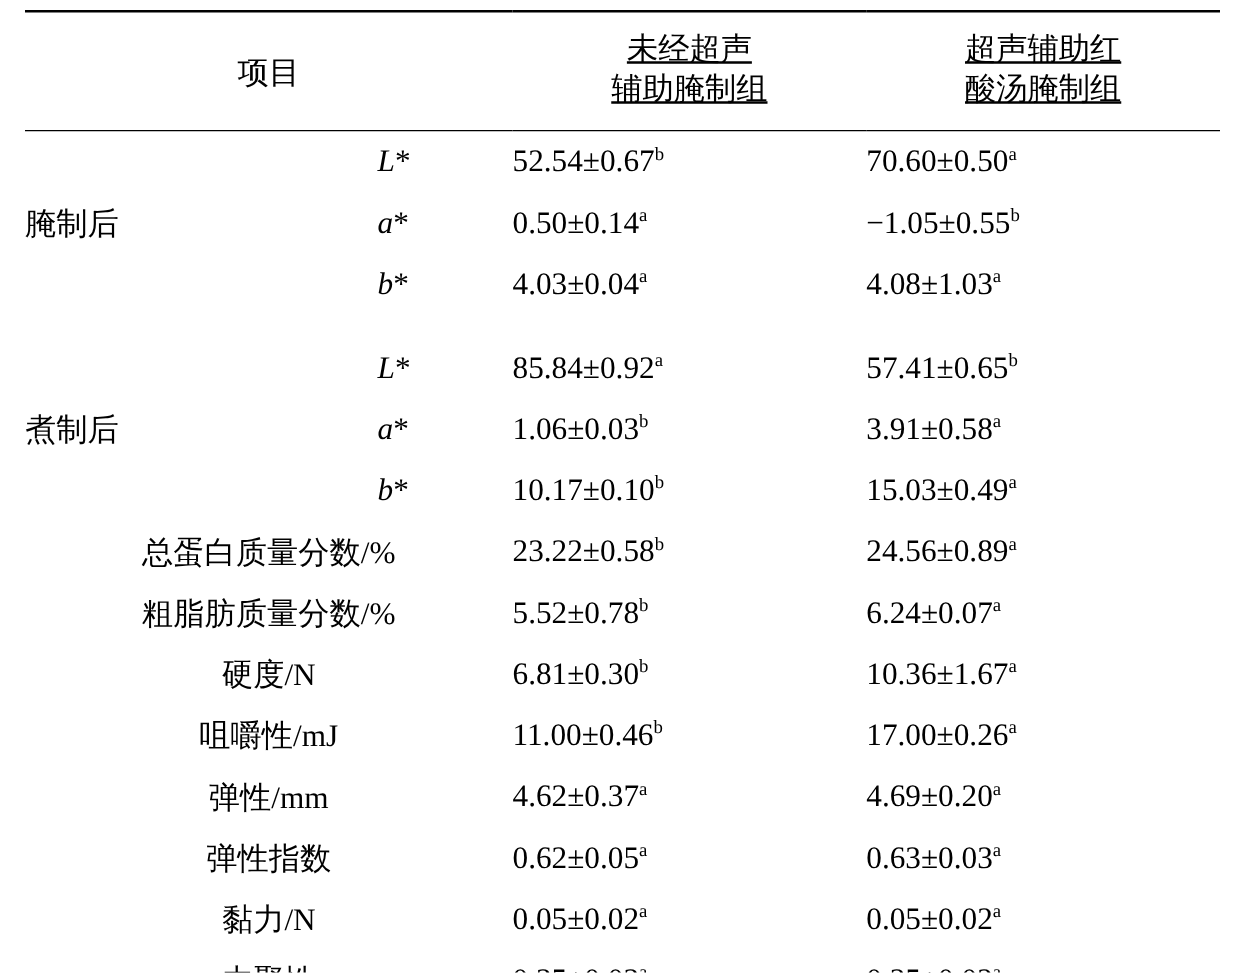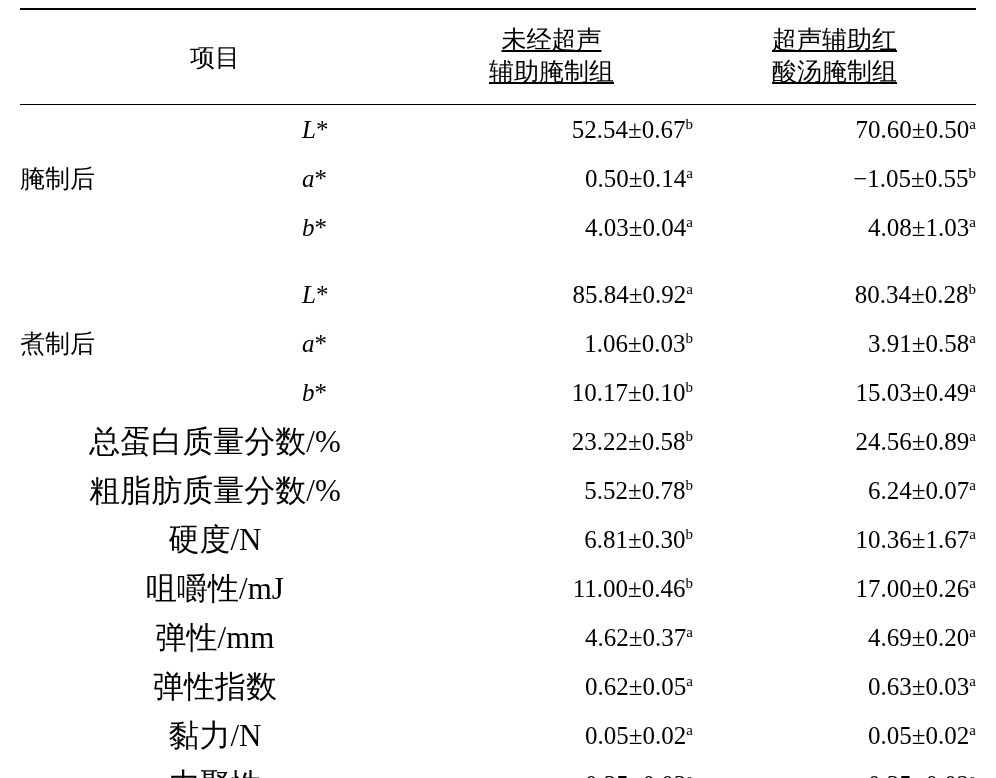--- a/index.html
+++ b/index.html
@@ -53,21 +53,21 @@
   }
   .hdr-item {
     font-size: 25px;
     text-align: center;
   }
   .hdr-two-line span {
     display: block;
   }
 
   .row-cell {
-    text-align: right;
+    text-align: left;
     font-size: 25px;
     height: 49px;
   }
   .sub-label {
     text-align: left;
     font-size: 25px;
     font-style: italic;
     padding-left: 42px;
   }
   .sub-label .star {
@@ -84,21 +84,21 @@
   }
   .spacer-row td {
     height: 18px;
   }
   .group-label {
     font-size: 25px;
     text-align: left;
     vertical-align: middle;
   }
   .wide-label {
-    font-size: 31px;
+    font-size: 25px;
     text-align: center;
   }
 </style>
 </head>
 <body>
 
 <div class="table-wrap">
   <table class="data-table">
     <colgroup>
       <col class="c-item">
@@ -141,21 +141,21 @@
         <td></td>
           <td></td>
           <td></td>
           <td></td>
       </tr>
 
       <tr>
         <td class="group-label" rowspan="3">煮制后</td>
         <td class="sub-label row-cell"><span>L</span><span class="star">*</span></td>
         <td class="row-cell val"><span>85.84±0.92</span><sup>a</sup></td>
-        <td class="row-cell val"><span>80.34±0.28</span><sup>b</sup></td>
+        <td class="row-cell val"><span>57.41±0.65</span><sup>b</sup></td>
       </tr>
       <tr>
         <td class="sub-label row-cell"><span>a</span><span class="star">*</span></td>
         <td class="row-cell val"><span>1.06±0.03</span><sup>b</sup></td>
         <td class="row-cell val"><span>3.91±0.58</span><sup>a</sup></td>
       </tr>
       <tr>
         <td class="sub-label row-cell"><span>b</span><span class="star">*</span></td>
         <td class="row-cell val"><span>10.17±0.10</span><sup>b</sup></td>
         <td class="row-cell val"><span>15.03±0.49</span><sup>a</sup></td>

